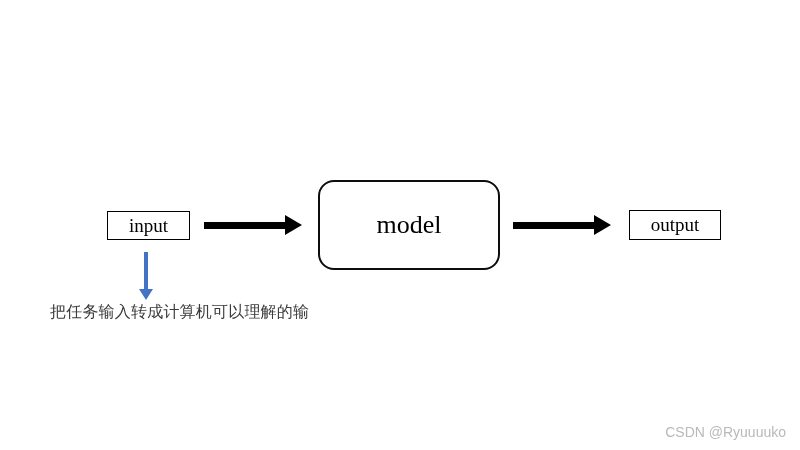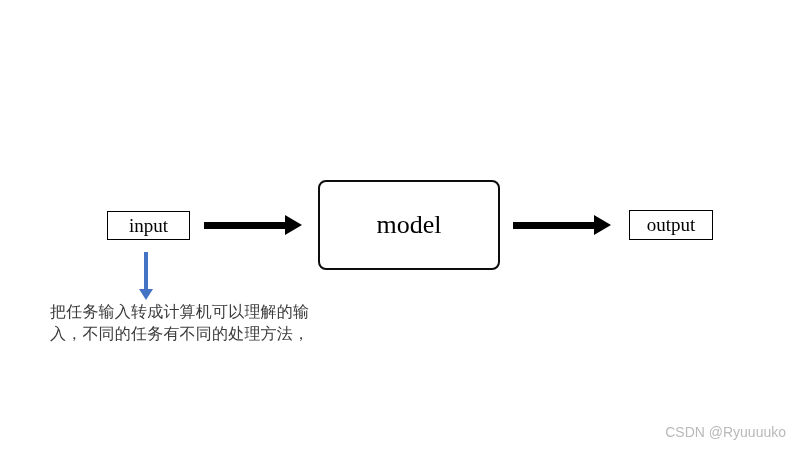--- a/index.html
+++ b/index.html
@@ -24,25 +24,25 @@
     color:#000000;
   }
   .input-box{
     left:107px;top:211px;width:83px;height:29px;
     border:1.5px solid #000000;
     font-size:19px;
   }
   .model-box{
     left:318px;top:180px;width:182px;height:90px;
     border:2.5px solid #0d0d0d;
-    border-radius:8px;
+    border-radius:16px;
     font-size:26px;
   }
   .output-box{
-    left:629px;top:210px;width:84px;height:30px;
+    left:629px;top:210px;width:92px;height:30px;
     border:1.5px solid #000000;
     font-size:19px;
   }
   .h-arrow{position:absolute;height:20px;top:215px;}
   .h-arrow .shaft{
     position:absolute;left:0;top:7px;height:7px;
     background:var(--arrow-black);
   }
   .h-arrow .head{
     position:absolute;top:0;width:0;height:0;
@@ -108,18 +108,17 @@
     <span>output</span>
   </div>
 
   <div class="v-arrow">
     <div class="shaft"></div>
     <div class="head"></div>
   </div>
 
   <div class="annotation">
     <div>把任务输入转成计算机可以理解的输</div>
-    <div>入，不同的任务有不同的处理方法，</div>
   </div>
 
   <div class="watermark">CSDN @Ryuuuuko</div>
 
 </div>
 
 </body></html>

